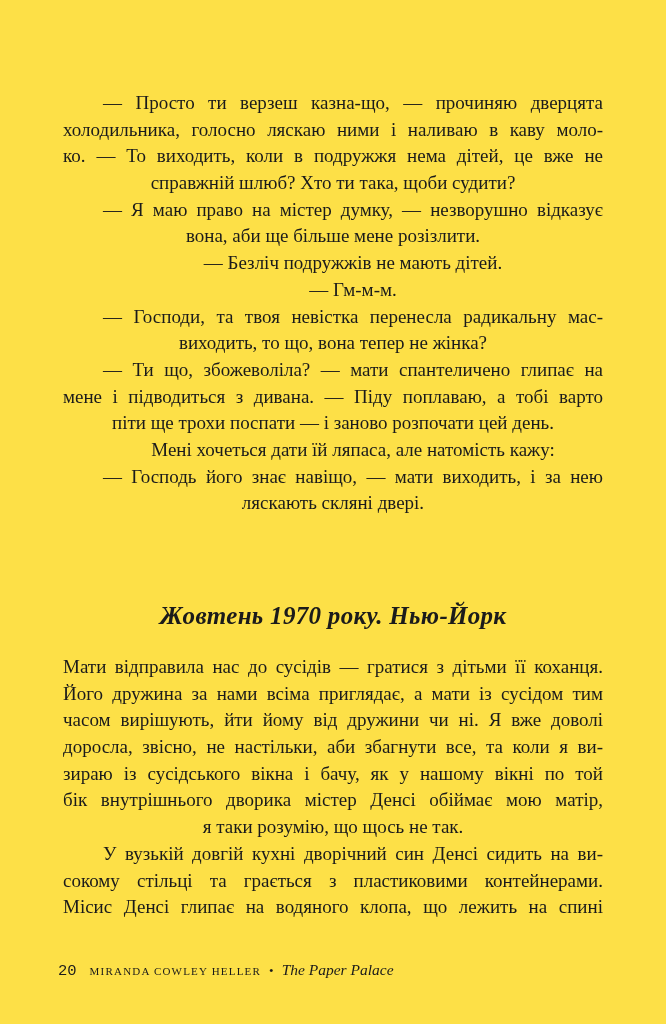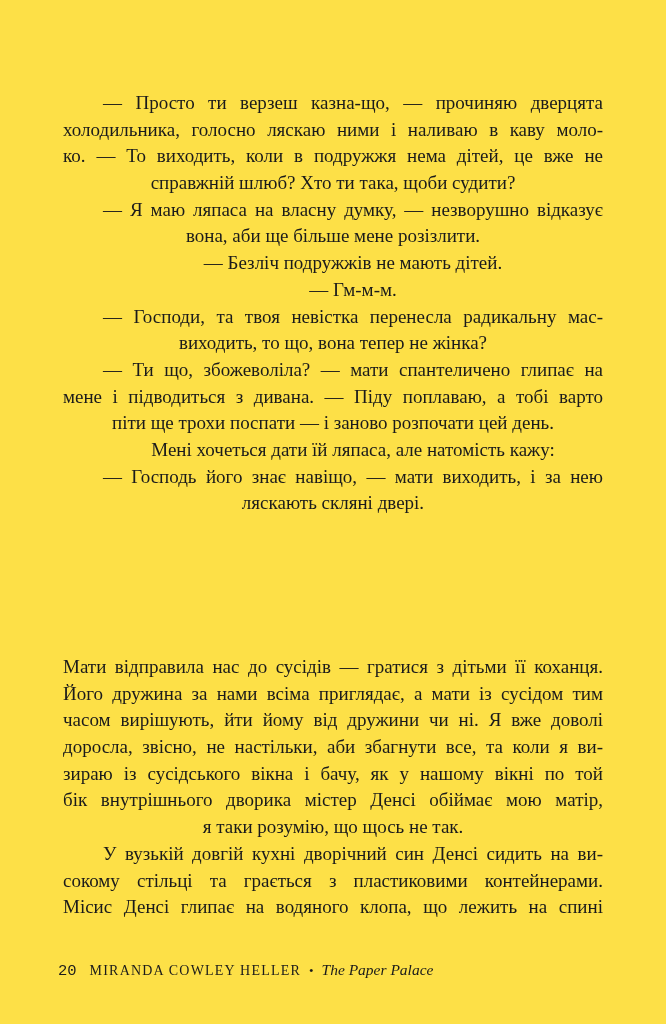--- a/index.html
+++ b/index.html
@@ -52,21 +52,21 @@
     display: flex;
     align-items: baseline;
     white-space: nowrap;
   }
   .pagenum {
     font-size: 15.5px;
     margin-right: 13px;
     font-family: Liberation Mono, monospace;
   }
   .author {
-    font-size: 14px;
+    font-size: 11px;
     letter-spacing: 1.2px;
     text-transform: uppercase;
   }
   .sep {
     font-size: 13px;
     margin: 0 8px;
   }
   .booktitle {
     font-size: 15.5px;
     font-style: italic;
@@ -75,34 +75,35 @@
 </head>
 <body>
 
 <div class="page">
 
   <section class="block block1">
     <div class="line ind j">— Просто ти верзеш казна-що, — прочиняю дверцята</div>
     <div class="line j">холодильника, голосно ляскаю ними і наливаю в каву моло-</div>
     <div class="line j">ко. — То виходить, коли в подружжя нема дітей, це вже не</div>
     <div class="line">справжній шлюб? Хто ти така, щоби судити?</div>
-    <div class="line ind j">— Я маю ляпаса на власну думку, — незворушно відказує</div>
+    <div class="line ind j">— Я маю право на містер думку, — незворушно відказує</div>
     <div class="line">вона, аби ще більше мене розізлити.</div>
     <div class="line ind">— Безліч подружжів не мають дітей.</div>
     <div class="line ind">— Гм-м-м.</div>
     <div class="line ind j">— Господи, та твоя невістка перенесла радикальну мас-</div>
     <div class="line">виходить, то що, вона тепер не жінка?</div>
     <div class="line ind j">— Ти що, збожеволіла? — мати спантеличено глипає на</div>
     <div class="line j">мене і підводиться з дивана. — Піду поплаваю, а тобі варто</div>
     <div class="line">піти ще трохи поспати — і заново розпочати цей день.</div>
     <div class="line ind">Мені хочеться дати їй ляпаса, але натомість кажу:</div>
     <div class="line ind j">— Господь його знає навіщо, — мати виходить, і за нею</div>
     <div class="line">ляскають скляні двері.</div>
   </section>
 
+  <h2 class="section-heading">Жовтень 1970 року. Нью-Йорк</h2>
 
   <section class="block block2">
     <div class="line j">Мати відправила нас до сусідів — гратися з дітьми її коханця.</div>
     <div class="line j">Його дружина за нами всіма приглядає, а мати із сусідом тим</div>
     <div class="line j">часом вирішують, йти йому від дружини чи ні. Я вже доволі</div>
     <div class="line j">доросла, звісно, не настільки, аби збагнути все, та коли я ви-</div>
     <div class="line j">зираю із сусідського вікна і бачу, як у нашому вікні по той</div>
     <div class="line j">бік внутрішнього дворика містер Денсі обіймає мою матір,</div>
     <div class="line">я таки розумію, що щось не так.</div>
     <div class="line ind j">У вузькій довгій кухні дворічний син Денсі сидить на ви-</div>

